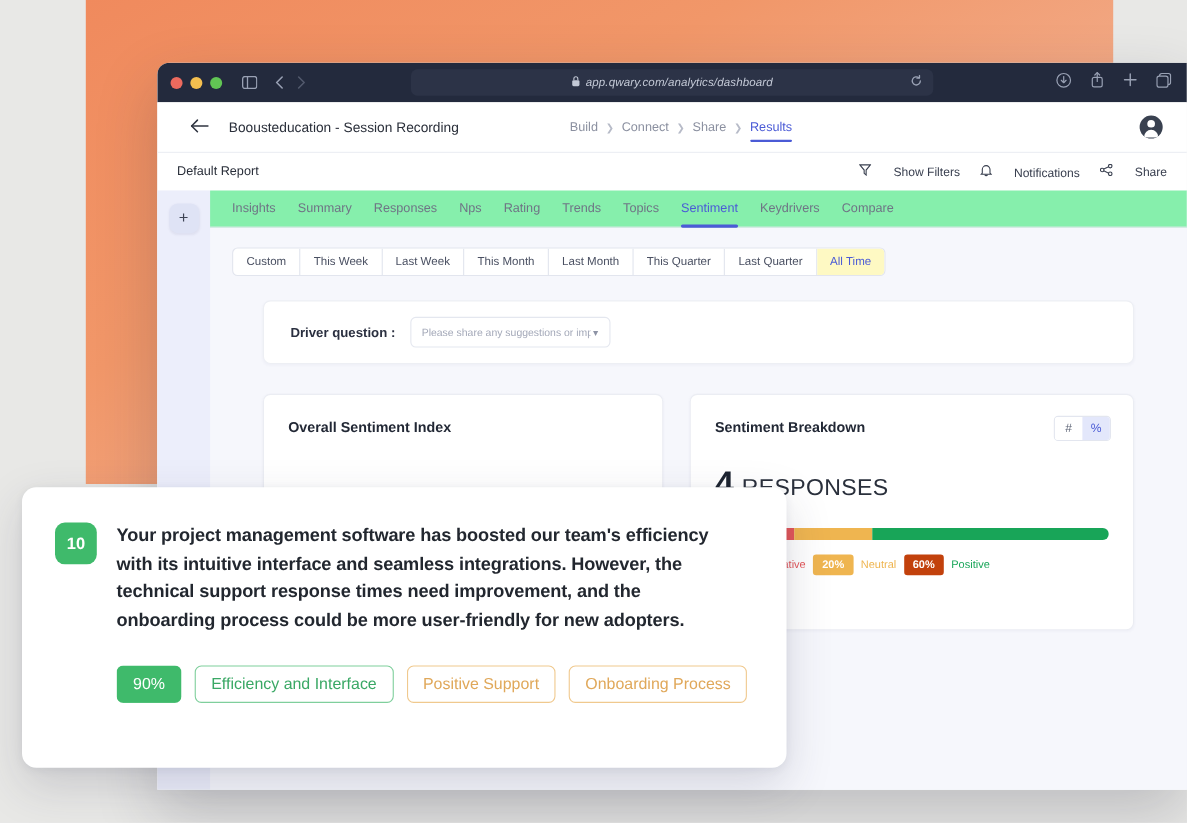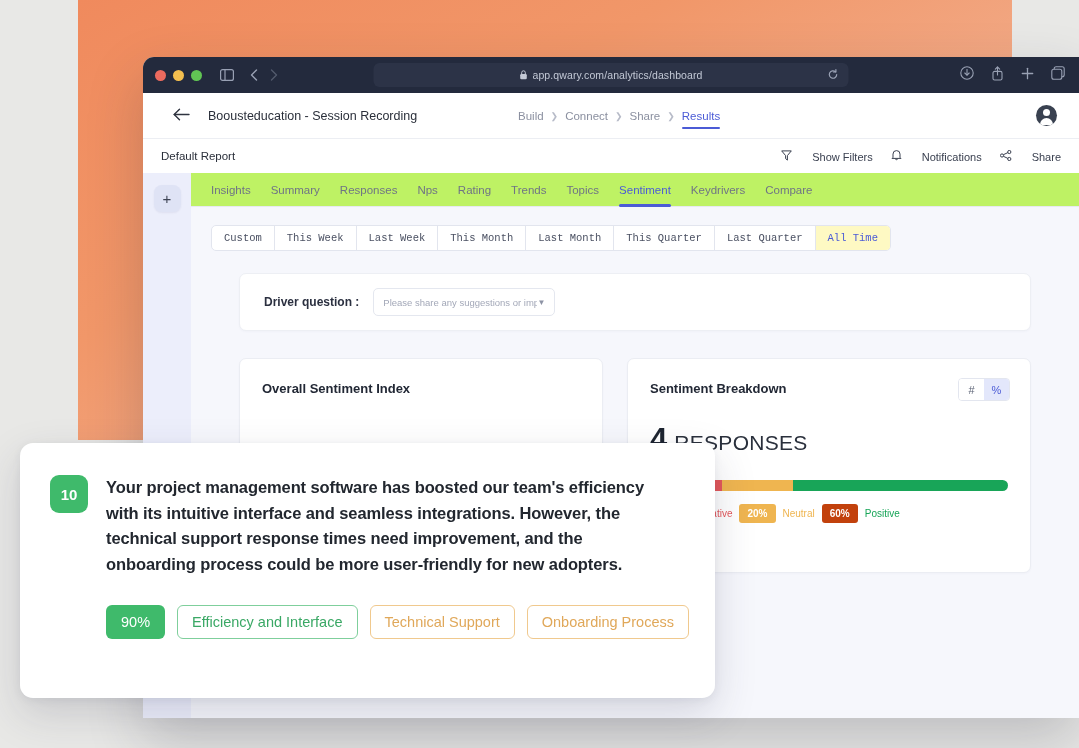--- a/index.html
+++ b/index.html
@@ -22,20 +22,21 @@
     position: absolute; left: 143px; top: 57px; width: 936px; height: 661px;
     border-radius: 11px 0 0 0;
     background: #fff;
     box-shadow: 0 22px 55px rgba(40,40,60,.22);
     overflow: hidden;
   }
   .chrome-bar {
     height: 36px; background: #232a3d;
     display: flex; align-items: center; padding: 0 12px;
     position: relative;
+    font-style: italic;
   }
   .lights { display: flex; gap: 7px; align-items: center; }
   .light { width: 11px; height: 11px; border-radius: 50%; }
   .l-red { background: #ec6a5e; }
   .l-yel { background: #f4bf4f; }
   .l-grn { background: #61c554; }
 
   .chr-icon { color: #8e96ab; display: flex; align-items: center; justify-content: center; }
   .sidebar-toggle { margin-left: 18px; }
 
@@ -102,33 +103,33 @@
   .add-btn {
     width: 27px; height: 27px; border-radius: 8px; background: #dfe3f5;
     display: flex; align-items: center; justify-content: center;
     color: #3d4354; font-size: 15px; cursor: pointer;
     box-shadow: 0 1px 2px rgba(60,70,120,.08);
   }
   .main-col { flex: 1; background: #f6f7fc; }
 
   
   .tabs {
-    height: 34px; background: #bef264; border-bottom: 1px solid #e7e9f1;
+    height: 34px; background: #86efac; border-bottom: 1px solid #e7e9f1;
     display: flex; align-items: center; gap: 20px; padding: 0 20px;
   }
   .tab { font-size: 11.5px; color: #6f7485; cursor: pointer; position: relative; height: 34px; display: flex; align-items: center; }
   .tab.active { color: #4b5bd6; }
   .tab.active::after {
     content: ""; position: absolute; left: 0; right: 0; bottom: 0;
     height: 2.5px; background: #4b5bd6; border-radius: 2px;
   }
 
   
   .chips-row { padding: 18px 20px 0 20px; }
-  .chips { display: inline-flex; border: 1px solid #e2e5ee; border-radius: 5px; overflow: hidden; background: #fff; font-family: Liberation Mono, monospace; }
+  .chips { display: inline-flex; border: 1px solid #e2e5ee; border-radius: 5px; overflow: hidden; background: #fff; }
   .chip {
     font-size: 10.5px; color: #4a5062; padding: 6px 12px;
     border-right: 1px solid #e2e5ee; cursor: pointer; white-space: nowrap;
   }
   .chip:last-child { border-right: none; }
   .chip.active { background: #fef9c3; color: #4b5bd6; }
 
   
   .dq-card {
     margin: 22px 48px 0 48px; background: #fff; border: 1px solid #edeff4;
@@ -432,18 +433,18 @@
   </div>
 
   <div class="popup">
     <div class="popup-top">
       <div class="score-badge">10</div>
       <div class="popup-text">Your project management software has boosted our team's efficiency with its intuitive interface and seamless integrations. However, the technical support response times need improvement, and the onboarding process could be more user-friendly for new adopters.</div>
     </div>
     <div class="popup-tags">
       <span class="tag pct">90%</span>
       <span class="tag green-o">Efficiency and Interface</span>
-      <span class="tag orange-o">Technical Support</span>
+      <span class="tag orange-o">Positive Support</span>
       <span class="tag orange-o">Onboarding Process</span>
     </div>
   </div>
 
 </div>
 
 </body></html>

